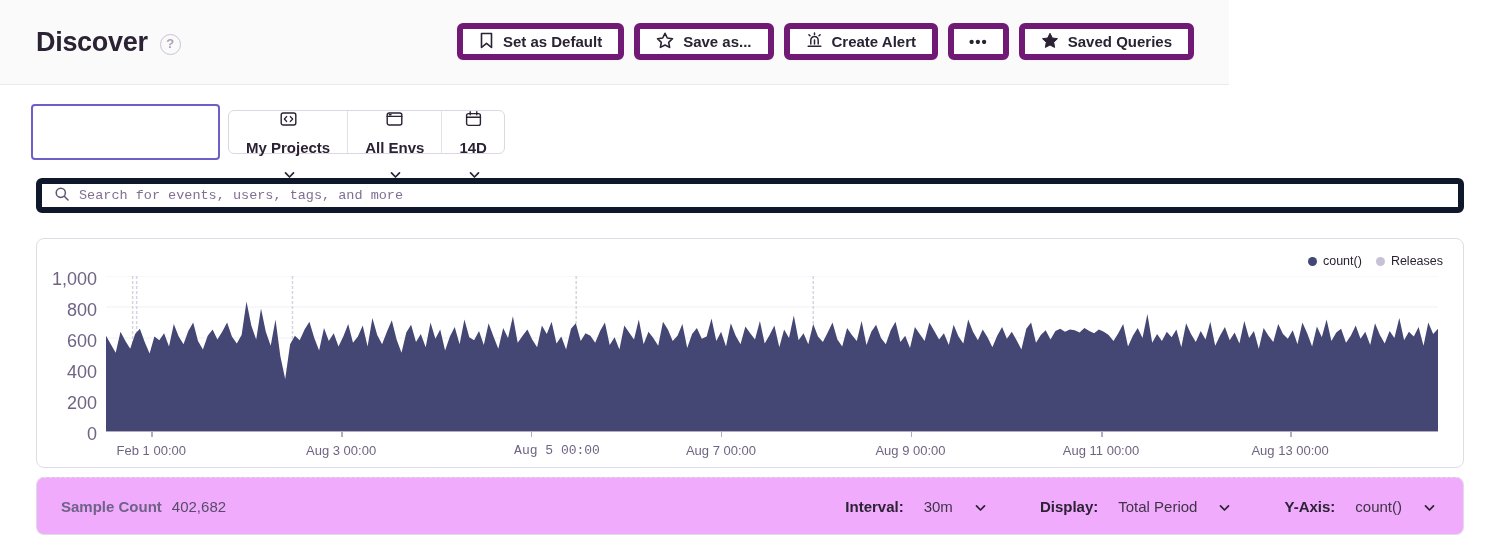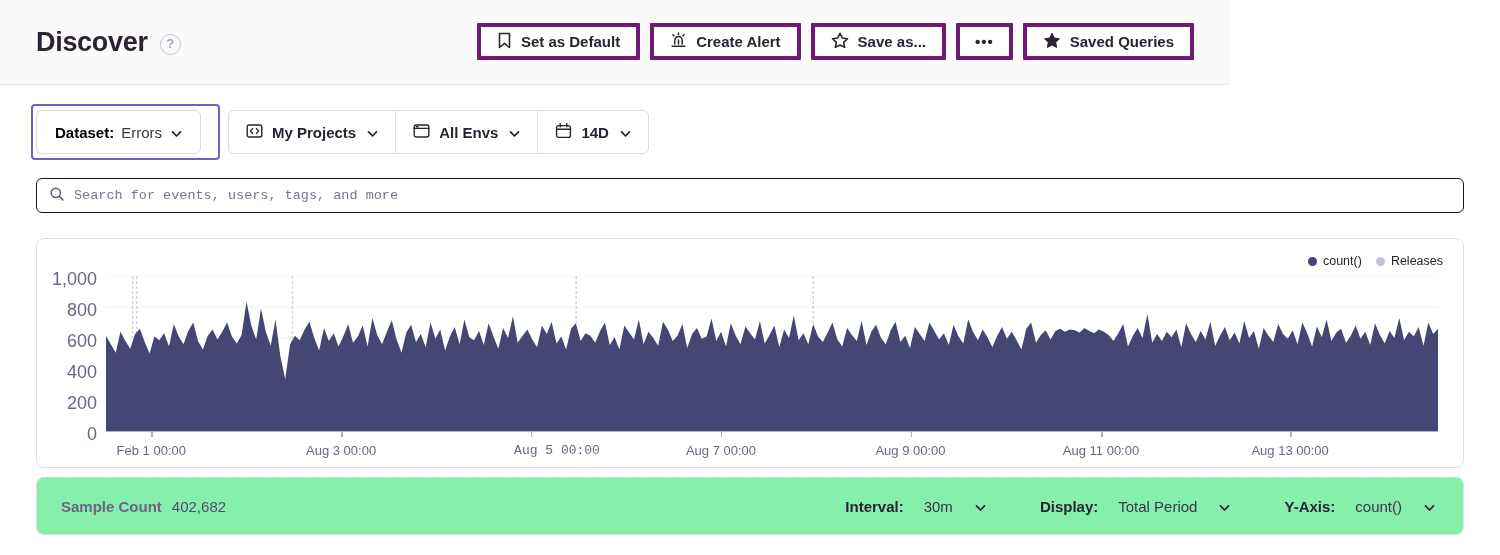--- a/index.html
+++ b/index.html
@@ -23,22 +23,22 @@
   .help-icon {
     width: 21px; height: 21px; border: 1.5px solid #c9c2d3; border-radius: 50%;
     color: #aaa2b8; font-size: 13px; font-weight: 700; line-height: 18px;
     text-align: center; margin-left: 12px; margin-top: 4px;
   }
   .header-actions {
     position: absolute; right: 35px; top: 23px;
     display: flex; gap: 10px; align-items: center;
   }
   .btn {
-    height: 37px; background: #ffffff; border: 4px solid #701a75;
-    border-radius: 1px; display: inline-flex; align-items: center;
+    height: 37px; background: #ffffff; border: 6px solid #701a75;
+    border-radius: 6px; display: inline-flex; align-items: center;
     padding: 0 16px; gap: 9px; font-size: 15px; font-weight: 600;
     color: #2b2233; cursor: pointer; box-shadow: 0 1px 1px rgba(43,34,51,0.03); justify-content: flex-end;
   }
   .btn svg { flex: 0 0 auto; }
   .btn.ellipsis { padding: 0 15px; letter-spacing: 1px; font-weight: 700; }
   .filter-row { position: absolute; left: 0; top: 104px; width: 1500px; height: 58px; }
   .dataset-highlight {
     position: absolute; left: 31px; top: 0px; width: 189px; height: 56px;
     border: 2px solid #6c5fc7; border-radius: 4px;
   }
@@ -50,27 +50,27 @@
   }
   .dropdown-btn .lbl { font-weight: 700; }
   .dropdown-btn .val { font-weight: 400; color: #3e3446; }
   .filter-group {
     position: absolute; left: 228px; top: 6px; height: 44px;
     background: #fff; border: 1px solid #dcd7e2; border-radius: 6px;
     display: inline-flex; align-items: stretch;
   }
   .filter-seg {
     display: inline-flex; align-items: center; gap: 9px; padding: 0 17px;
-    font-size: 15px; font-weight: 600; color: #2b2233; cursor: pointer;
+    font-size: 15px; font-weight: 600; color: #2b2233; cursor: pointer; flex-direction: column;
   }
   .filter-divider { width: 1px; background: #e4e0e9; margin: 0; }
   .chev { margin-left: 2px; }
   .search-bar {
     position: absolute; left: 36px; top: 178px; width: 1428px; height: 35px;
-    background: #fff; border: 1px solid #0f172a; border-radius: 6px;
+    background: #fff; border: 6px solid #0f172a; border-radius: 6px;
     display: flex; align-items: center; padding: 0 12px; gap: 9px;
   }
   .search-bar input {
     flex: 1; border: none; outline: none; background: transparent;
     font-family: "Liberation Mono", "DejaVu Sans Mono", monospace;
     font-size: 13.5px; color: #3e3446;
   }
   .search-bar input::placeholder { color: #80708f; opacity: 1; }
   .chart-panel {
     position: absolute; left: 36px; top: 238px; width: 1428px; height: 230px;
@@ -92,21 +92,21 @@
     position: absolute; left: 69px; top: 192px; width: 1332px; height: 0;
     border-top: 1.5px solid #b3abc0;
   }
   .x-tick { position: absolute; top: 193px; width: 1.5px; height: 5px; background: #b3abc0; }
   .x-axis-label {
     position: absolute; top: 204px; width: 120px; margin-left: -60px; text-align: center;
     font-size: 13px; color: #6f6483;
   }
   .chart-footer {
     position: absolute; left: 36px; top: 477px; width: 1428px; height: 58px;
-    background: #86efac; border: 1px solid #e0dce6; border-top-style: dashed;
+    background: #f0abfc; border: 1px solid #e0dce6; border-top-style: dashed;
     border-radius: 8px; display: flex; align-items: center; justify-content: space-between;
     padding: 0 28px 0 24px; font-size: 15px;
   }
   .sample-count { display: flex; align-items: baseline; gap: 10px; }
   .sample-count .sc-label { font-weight: 700; color: #6e6287; }
   .sample-count .sc-value { color: #564c68; }
   .footer-controls { display: flex; gap: 54px; align-items: center; }
   .footer-control { display: flex; align-items: center; gap: 20px; cursor: pointer; }
   .footer-control .fc-label { font-weight: 700; color: #2b2233; }
   .footer-control .fc-value { color: #3e3446; }
@@ -121,62 +121,53 @@
     <button class="btn">
       <span>
         <svg width="15" height="17" viewBox="0 0 15 17">
             <path d="M2.5 1.5h10v14l-5-4.2-5 4.2z" fill="none" stroke="#2b2233" stroke-width="1.6" stroke-linejoin="round"></path>
           </svg>
       </span>
       <span>Set as Default</span>
     </button>
     <button class="btn">
       <span>
+        <svg width="18" height="17" viewBox="0 0 18 17">
+            <path d="M9 1.3l2.3 4.7 5.2.7-3.8 3.6.9 5.1L9 13l-4.6 2.4.9-5.1L1.5 6.7l5.2-.7z" fill="none" stroke="#2b2233" stroke-width="1.6" stroke-linejoin="round"></path>
+          </svg>
+      </span>
+      <span>Save as...</span>
+    </button>
+    <button class="btn">
+      <span>
         <svg width="17" height="17" viewBox="0 0 17 17" fill="none" stroke="#2b2233" stroke-width="1.5" stroke-linecap="round">
           <path d="M4.8 12V8.2a3.7 3.7 0 0 1 7.4 0V12"></path>
           <path d="M8.5 8v4"></path>
           <path d="M2.2 14.2h12.6"></path>
           <path d="M8.5 1v1.6 M2.9 2.7l1.1 1.1 M14.1 2.7l-1.1 1.1"></path>
         </svg>
       </span>
       <span>Create Alert</span>
     </button>
-    <button class="btn">
-      <span>
-        <svg width="18" height="17" viewBox="0 0 18 17">
-            <path d="M9 1.3l2.3 4.7 5.2.7-3.8 3.6.9 5.1L9 13l-4.6 2.4.9-5.1L1.5 6.7l5.2-.7z" fill="none" stroke="#2b2233" stroke-width="1.6" stroke-linejoin="round"></path>
-          </svg>
-      </span>
-      <span>Save as...</span>
-    </button>
     <button class="btn ellipsis">
       <span>•••</span>
     </button>
     <button class="btn">
       <span>
         <svg width="18" height="17" viewBox="0 0 18 17">
             <path d="M9 1.3l2.3 4.7 5.2.7-3.8 3.6.9 5.1L9 13l-4.6 2.4.9-5.1L1.5 6.7l5.2-.7z" fill="#2b2233" stroke="#2b2233" stroke-width="1" stroke-linejoin="round"></path>
           </svg>
       </span>
       <span>Saved Queries</span>
     </button>
   </div>
 </div>
 
 <div class="filter-row">
   <div class="dataset-highlight"></div>
-  <button class="dropdown-btn">
-    <span class="lbl">Dataset:</span>
-    <span class="val">Errors</span>
-    <span class="chev">
-      <svg width="11" height="8" viewBox="0 0 11 8">
-          <polyline points="1.5,1.8 5.5,6 9.5,1.8" fill="none" stroke="#2b2233" stroke-width="1.7" stroke-linecap="round" stroke-linejoin="round"></polyline>
-        </svg>
-    </span>
-  </button>
   <div class="filter-group">
     <div class="filter-seg">
       <span>
         <svg width="17" height="16" viewBox="0 0 17 16" fill="none" stroke="#2b2233" stroke-width="1.4" stroke-linecap="round" stroke-linejoin="round">
           <rect x="1.2" y="2" width="14.6" height="12" rx="2"></rect>
           <polyline points="6.6,5.6 4.4,8 6.6,10.4"></polyline>
           <polyline points="10.4,5.6 12.6,8 10.4,10.4"></polyline>
         </svg>
       </span>
       <span>My Projects</span>

